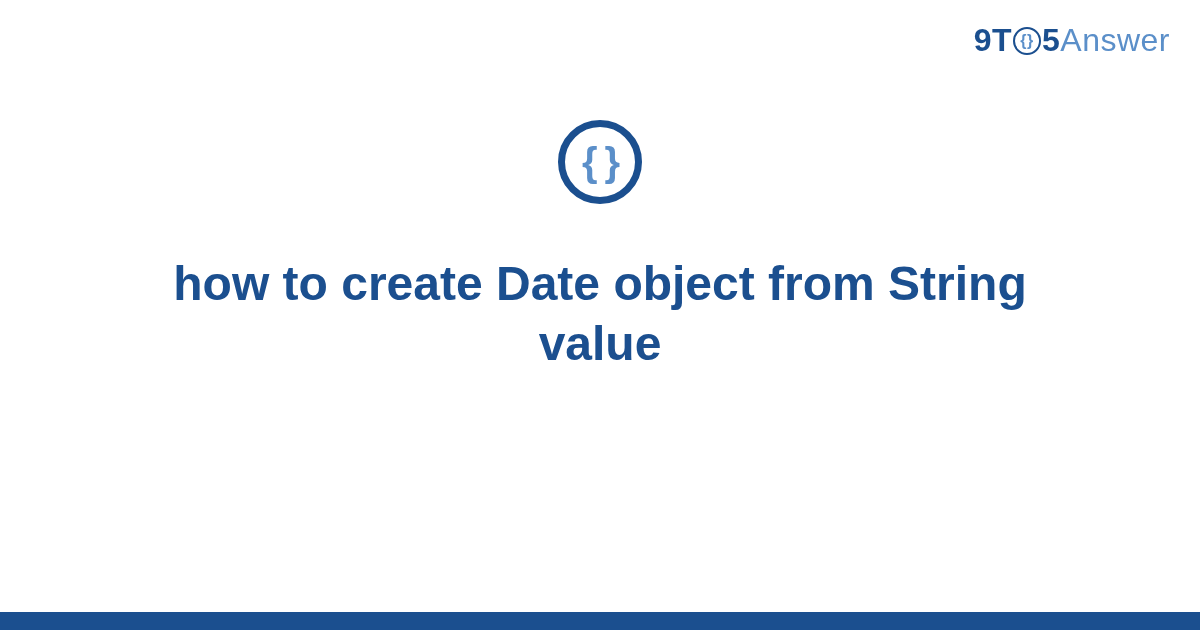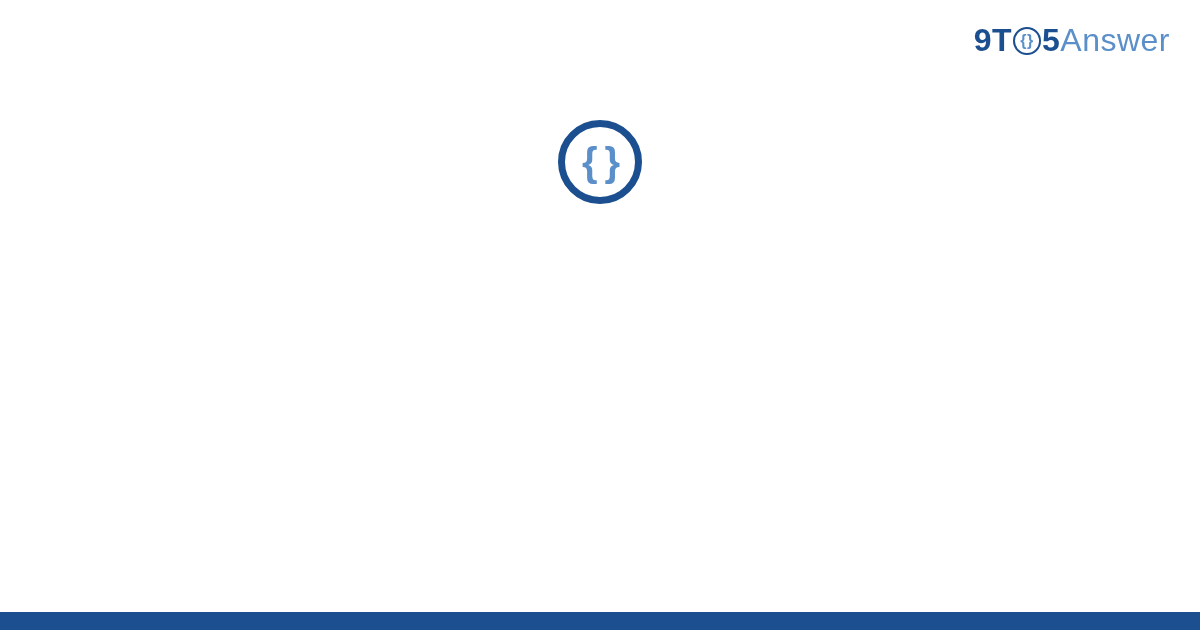--- a/index.html
+++ b/index.html
@@ -107,15 +107,16 @@
 <div class="header">
   <div class="logo-text">
     <span class="logo-9t">9T</span><span class="logo-o">{}</span><span class="logo-5">5</span><span class="logo-answer">Answer</span>
   </div>
 </div>
 
 <div class="content">
   <div class="icon-circle">
     <span class="braces">{ }</span>
   </div>
+  <h1 class="title">how to create Date object from String value</h1>
 </div>
 
 <div class="footer-bar"></div>
 
 </body></html>

